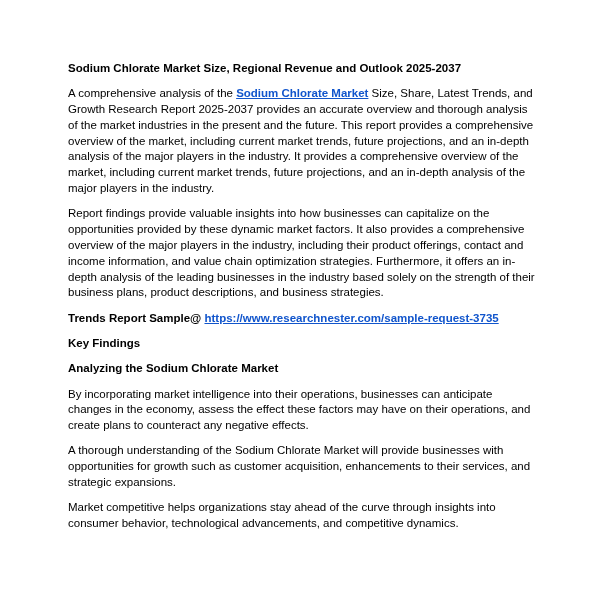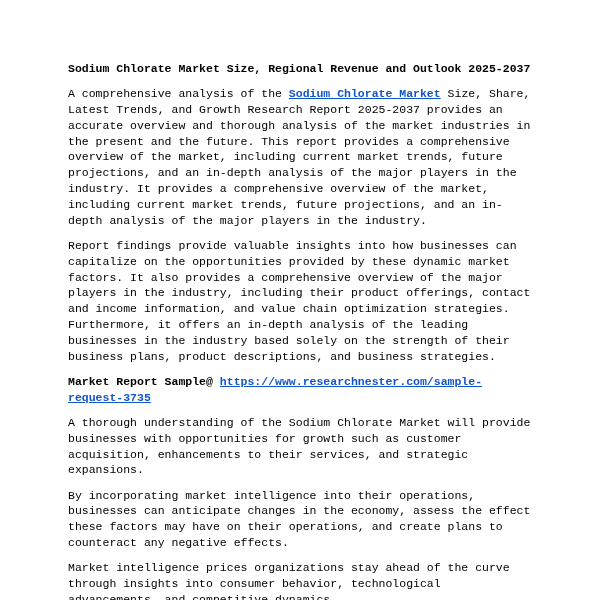--- a/index.html
+++ b/index.html
@@ -6,21 +6,21 @@
     margin: 0;
     padding: 0;
     background: #ffffff;
   }
   .page {
     position: relative;
     width: 600px;
     height: 600px;
     overflow: hidden;
     background: #ffffff;
-    font-family: Liberation Mono, monospace;
+    font-family: Liberation Sans, sans-serif;
     color: #000000;
     border-radius: 17px;
   }
   .doc-body {
     position: absolute;
     top: 61px;
     left: 68px;
     width: 468px;
     font-size: 11.5px;
     line-height: 15.8px;
@@ -43,18 +43,20 @@
   }
 </style>
 </head>
 <body>
 
 <div class="page" style="background: rgb(255, 255, 255); color: rgb(0, 0, 0);">
   <div class="doc-body">
       <p class="blk heading"><span class="bold">Sodium Chlorate Market Size, Regional Revenue and Outlook 2025-2037</span></p>
       <p class="blk para"><span>A comprehensive analysis of the </span><a class="bold link" href="#">Sodium Chlorate Market</a><span> Size, Share, Latest Trends, and Growth Research Report 2025-2037 provides an accurate overview and thorough analysis of the market industries in the present and the future. This report provides a comprehensive overview of the market, including current market trends, future projections, and an in-depth analysis of the major players in the industry. It provides a comprehensive overview of the market, including current market trends, future projections, and an in-depth analysis of the major players in the industry.</span></p>
       <p class="blk para"><span>Report findings provide valuable insights into how businesses can capitalize on the opportunities provided by these dynamic market factors. It also provides a comprehensive overview of the major players in the industry, including their product offerings, contact and income information, and value chain optimization strategies. Furthermore, it offers an in-depth analysis of the leading businesses in the industry based solely on the strength of their business plans, product descriptions, and business strategies.</span></p>
-      <p class="blk para"><span class="bold">Market Report Sample@ </span><a class="bold link" href="#">https://www.researchnester.com/sample-request-3735</a></p>
+      <p class="blk para"><span class="bold">Trends Report Sample@ </span><a class="bold link" href="#">https://www.researchnester.com/sample-request-3735</a></p>
+      <p class="blk heading"><span class="bold">Key Findings</span></p>
+      <p class="blk heading"><span class="bold">Analyzing the Sodium Chlorate Market</span></p>
+      <p class="blk para"><span>By incorporating market intelligence into their operations, businesses can anticipate changes in the economy, assess the effect these factors may have on their operations, and create plans to counteract any negative effects.</span></p>
       <p class="blk para"><span>A thorough understanding of the Sodium Chlorate Market will provide businesses with opportunities for growth such as customer acquisition, enhancements to their services, and strategic expansions.</span></p>
-      <p class="blk para"><span>By incorporating market intelligence into their operations, businesses can anticipate changes in the economy, assess the effect these factors may have on their operations, and create plans to counteract any negative effects.</span></p>
-      <p class="blk para"><span>Market intelligence prices organizations stay ahead of the curve through insights into consumer behavior, technological advancements, and competitive dynamics.</span></p>
+      <p class="blk para"><span>Market competitive helps organizations stay ahead of the curve through insights into consumer behavior, technological advancements, and competitive dynamics.</span></p>
     </div>
 </div>
 
 </body></html>

